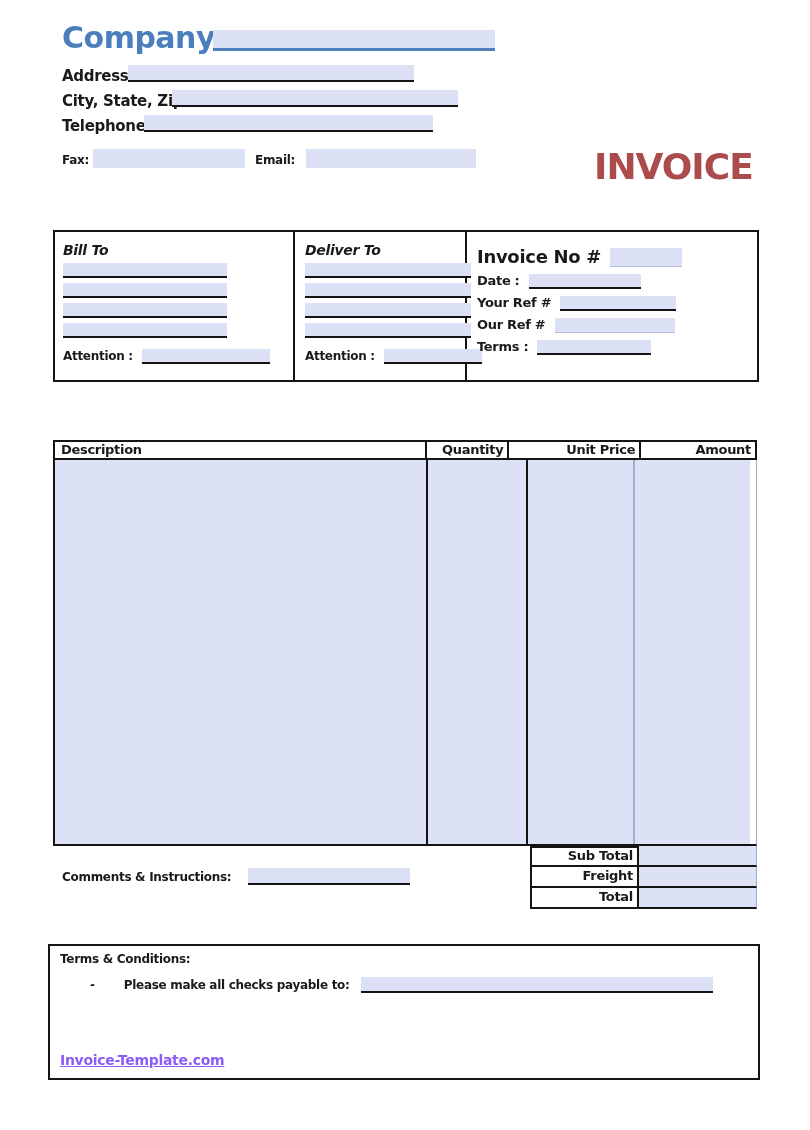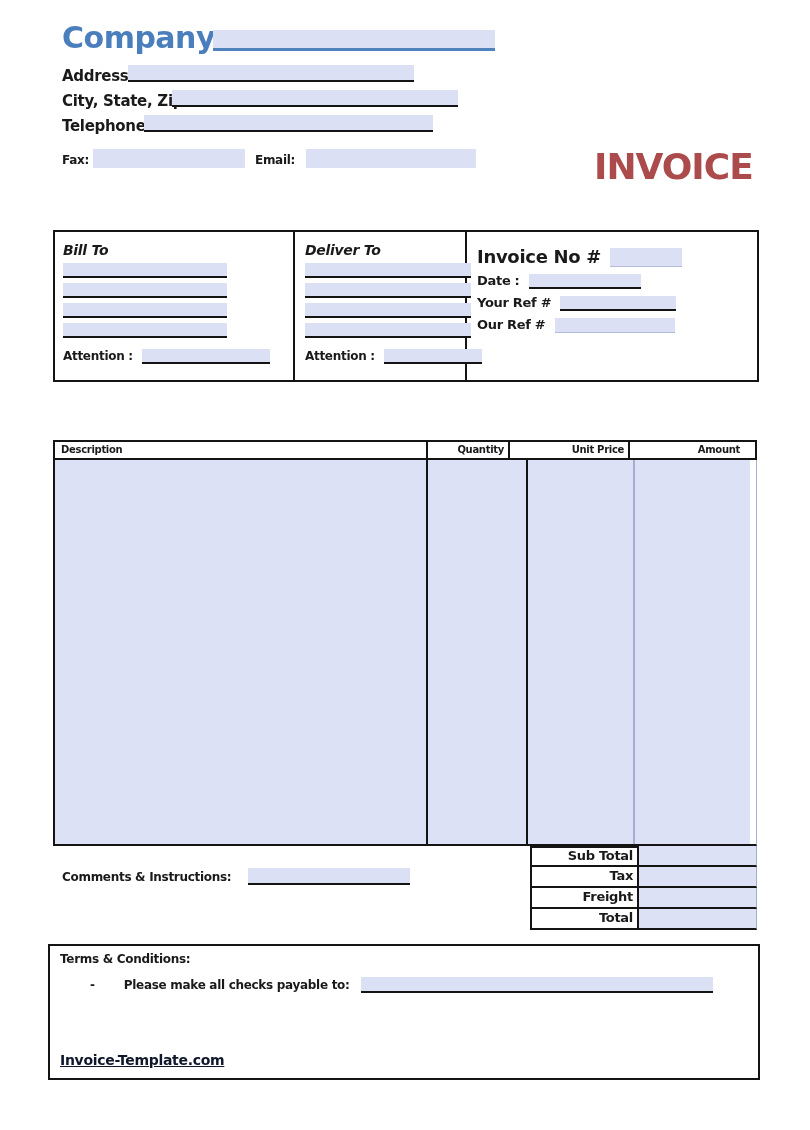--- a/index.html
+++ b/index.html
@@ -29,45 +29,45 @@
   .party-title{font-weight:bold;font-style:italic;font-size:14px;letter-spacing:-0.3px;}
   .party-line{height:15px;margin-top:5px;}
   .attn-row{margin-top:7px;white-space:nowrap;}
   .attn-field{display:inline-block;height:15px;vertical-align:bottom;margin-left:4px;}
   .inv-row{margin-top:3px;white-space:nowrap;}
   .inv-row .lbl-sm{display:inline-block;}
   .inv-field{display:inline-block;height:15px;vertical-align:bottom;margin-left:4px;}
 
   
   .items-header{left:53px;top:440px;width:704px;height:20px;border:2px solid #141414;background:#fff;display:flex;box-sizing:border-box;}
-  .hcell{font-weight:bold;font-size:10px;letter-spacing:-0.3px;line-height:16px;box-sizing:border-box;}
+  .hcell{font-weight:bold;font-size:13px;letter-spacing:-0.3px;line-height:16px;box-sizing:border-box;}
   .hcell.desc{width:373px;border-right:2px solid #141414;text-align:left;padding-left:6px;}
   .hcell.qty{width:82px;border-right:2px solid #141414;text-align:right;padding-right:4px;}
-  .hcell.unit{width:120px;border-right:2px solid #141414;text-align:right;padding-right:4px;}
+  .hcell.unit{width:132px;border-right:2px solid #141414;text-align:right;padding-right:4px;}
   .hcell.amt{width:114px;text-align:right;padding-right:4px;}
   .items-body{left:53px;top:460px;width:704px;height:386px;display:flex;box-sizing:border-box;
     border-left:2px solid #141414;border-bottom:2px solid #141414;border-right:1px solid #a6aed0;}
   .bcell{background:#dce1f6;box-sizing:border-box;height:100%;}
   .bcell.desc{width:373px;border-right:2px solid #141414;}
   .bcell.qty{width:100px;border-right:2px solid #141414;}
   .bcell.unit{width:107px;border-right:2px solid #a6aed0;}
   .bcell.amt{width:115px;}
 
   
   .totals{left:530px;top:846px;width:227px;}
   .trow{display:flex;height:21px;}
   .tlabel{width:109px;background:#fff;border:2px solid #141414;border-top:none;box-sizing:border-box;
     font-weight:bold;font-size:13px;letter-spacing:-0.3px;text-align:right;padding-right:4px;line-height:17px;}
   .trow:first-child .tlabel{border-top:2px solid #141414;line-height:15px;padding-left:30px;}
   .tvalue{width:118px;background:#dce1f6;border-bottom:2px solid #141414;border-right:1px solid #a6aed0;box-sizing:border-box;}
 
   
   .terms-box{left:48px;top:944px;width:712px;height:136px;border:2px solid #141414;box-sizing:border-box;}
   .payable-field{display:inline-block;width:352px;height:16px;vertical-align:bottom;margin-left:6px;}
-  .site-link{font-weight:bold;font-size:14px;letter-spacing:-0.3px;color:#0f172a;text-decoration:underline;}
+  .site-link{font-weight:bold;font-size:14px;letter-spacing:-0.3px;color:#8b5cf6;text-decoration:underline;}
 </style>
 </head>
 <body>
 
 <div class="page">
 
   <div class="abs company-title" style="left:62px;top:20px;">Company</div>
   <div class="abs field u-blue" style="left:213px;top:30px;width:282px;height:21px;"></div>
 
   <div class="abs lbl" style="left:62px;top:67px;font-size:15px;">Address:</div>
@@ -123,44 +123,44 @@
         <span class="field u-black inv-field" style="width:112px;"></span>
       </div>
       <div class="inv-row">
         <span class="lbl-sm">Your Ref #</span>
         <span class="field u-black inv-field" style="width:116px;"></span>
       </div>
       <div class="inv-row">
         <span class="lbl-sm">Our Ref #</span>
         <span class="field u-gray inv-field" style="width:120px;"></span>
       </div>
+      <div class="inv-row">
+        <span class="lbl-sm">Terms :</span>
+        <span class="field u-black inv-field" style="width:114px;"></span>
+      </div>
     </div>
   </div>
 
   <div class="abs items-header">
     <div class="hcell desc">Description</div>
     <div class="hcell qty">Quantity</div>
     <div class="hcell unit">Unit Price</div>
     <div class="hcell amt">Amount</div>
   </div>
 
   <div class="abs items-body">
     <div class="bcell desc"></div>
     <div class="bcell qty"></div>
     <div class="bcell unit"></div>
     <div class="bcell amt"></div>
   </div>
 
   <div class="abs totals">
     <div class="trow">
       <div class="tlabel">Sub Total</div>
-      <div class="tvalue"></div>
-    </div>
-    <div class="trow">
-      <div class="tlabel">Tax</div>
       <div class="tvalue"></div>
     </div>
     <div class="trow">
       <div class="tlabel">Freight</div>
       <div class="tvalue"></div>
     </div>
     <div class="trow">
       <div class="tlabel">Total</div>
       <div class="tvalue"></div>
     </div>

